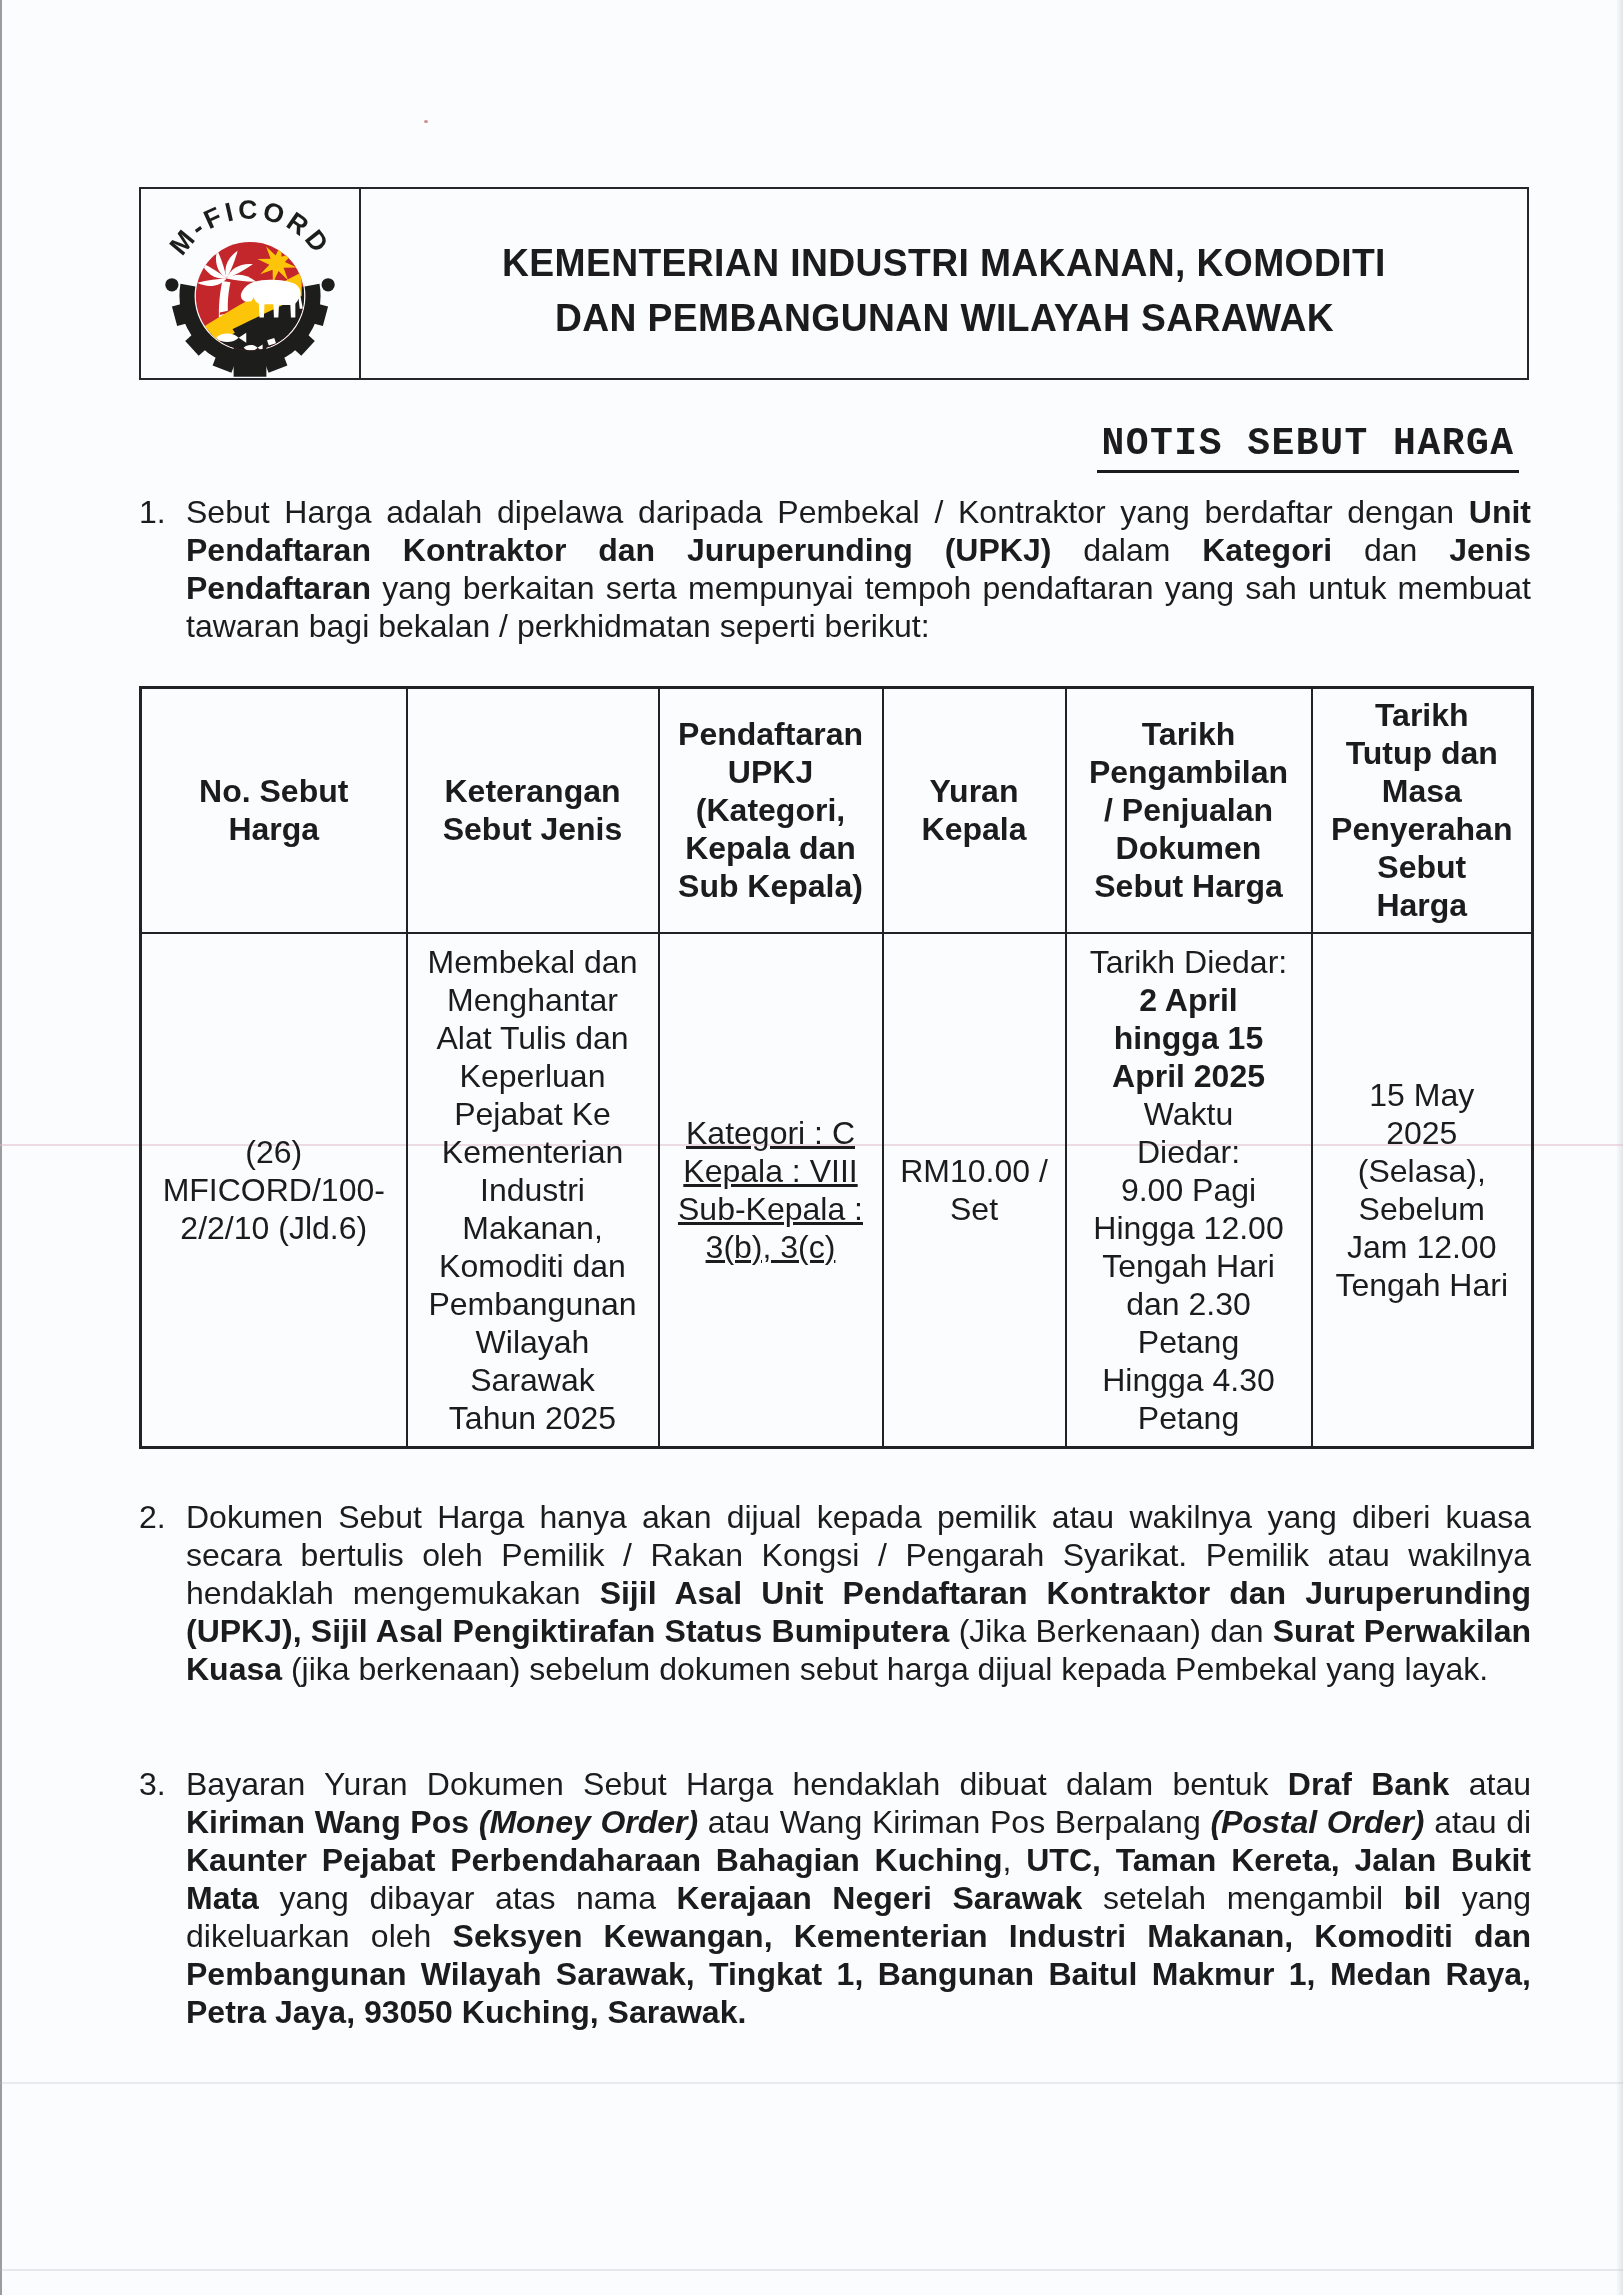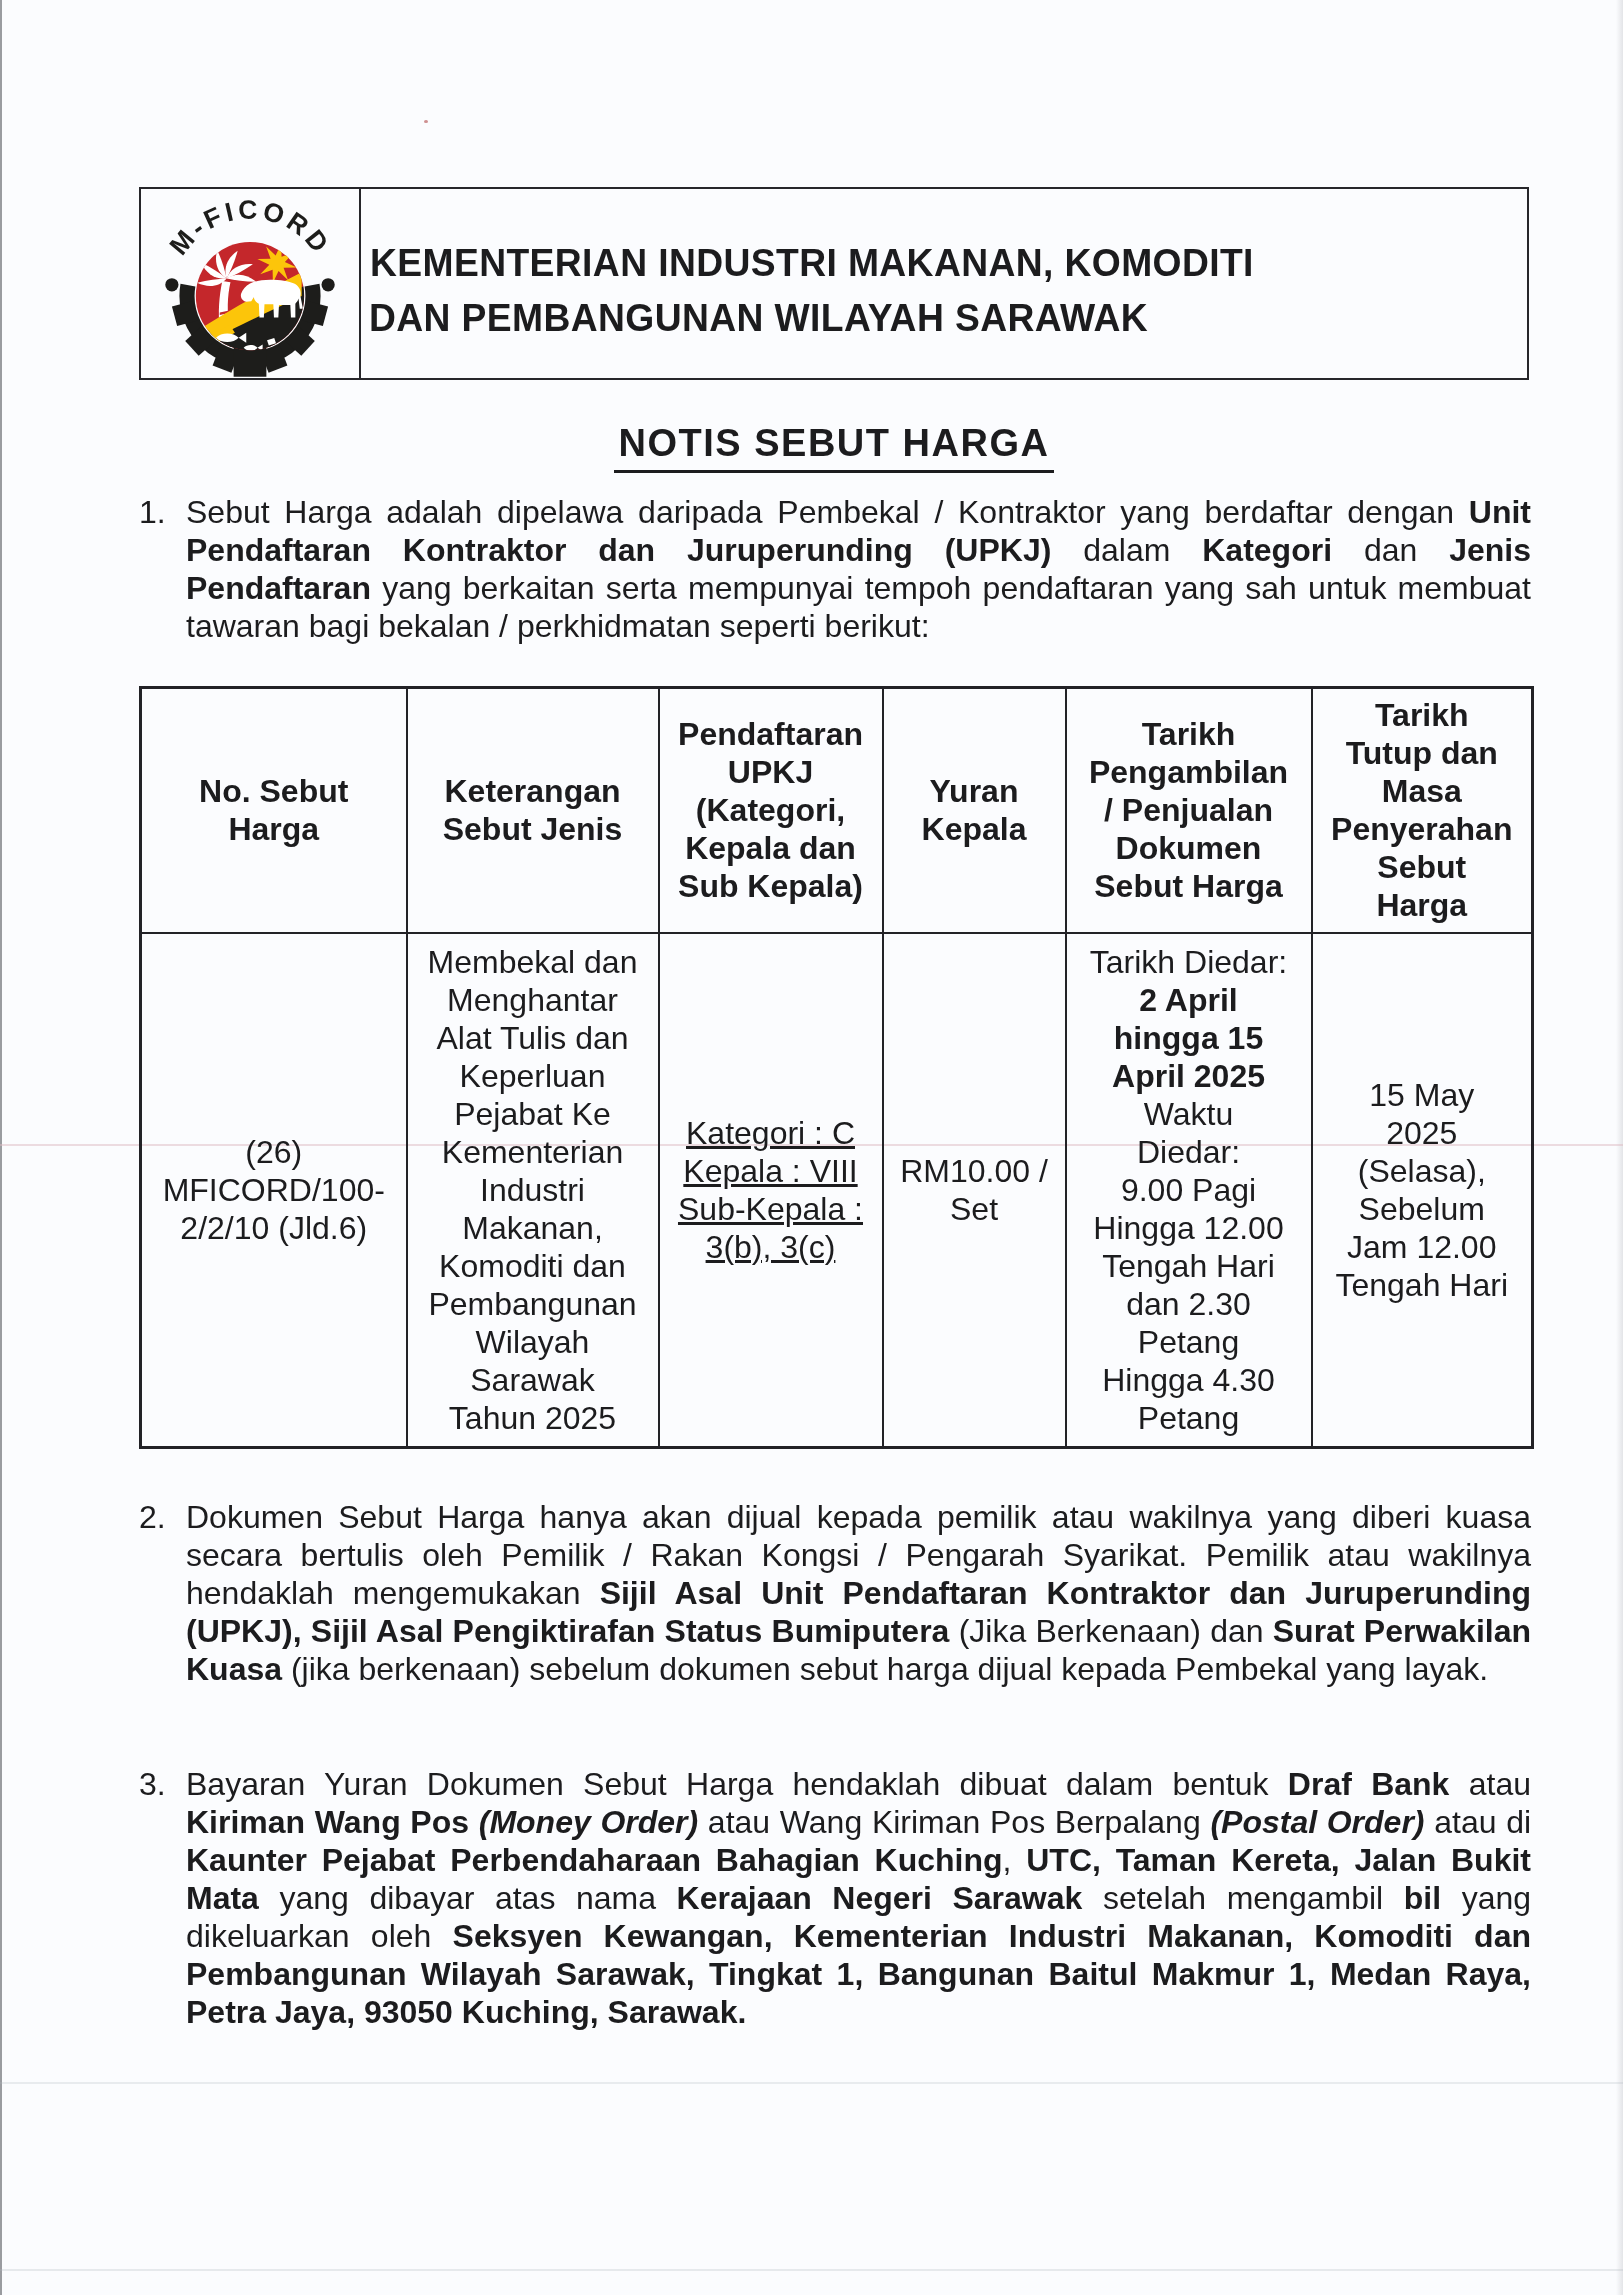--- a/index.html
+++ b/index.html
@@ -16,25 +16,25 @@
   .artifact-line-2{position:absolute;left:0;top:2082px;width:100%;height:1.5px;background:rgba(176,182,192,.25);}
   .artifact-line-3{position:absolute;left:0;top:2269px;width:100%;height:2.2px;background:rgba(176,182,192,.28);}
   .speck{position:absolute;left:424px;top:120px;width:3.7px;height:3px;border-radius:50%;background:rgba(170,55,55,.55);}
 
   
   .header-box{
     position:absolute;left:139px;top:187px;width:1390px;height:193px;
     border:2.2px solid #26262a;box-sizing:border-box;display:flex;background:transparent;
   }
   .logo-cell{width:218px;flex:none;border-right:2.2px solid #26262a;display:flex;align-items:center;justify-content:center;}
-  .ministry-cell{flex:1;display:flex;flex-direction:column;align-items:flex-start;justify-content:center;margin-top:14px;}
+  .ministry-cell{flex:1;display:flex;flex-direction:column;align-items:center;justify-content:center;margin-top:14px;}
   .ministry-line{font-weight:bold;font-size:38px;line-height:55px;letter-spacing:0.4px;white-space:nowrap;transform:scaleX(.98);}
 
   
-  .notice-title-wrap{position:absolute;left:139px;top:422px;width:1390px;text-align:center;}
+  .notice-title-wrap{position:absolute;left:129px;top:422px;width:1390px;text-align:right;font-family:Liberation Mono, monospace;}
   .notice-title{
     display:inline-block;font-weight:bold;font-size:38px;letter-spacing:1.5px;
     border-bottom:3.7px solid #1c1c1e;padding:0 4.4px 5.2px 4.4px;
   }
 
   
   .para{position:absolute;left:139px;width:1392px;display:flex;font-size:32px;line-height:38px;}
   .para-num{width:47px;flex:none;}
   .para-text{flex:1;text-align:justify;}
   .para1{top:493px;}

